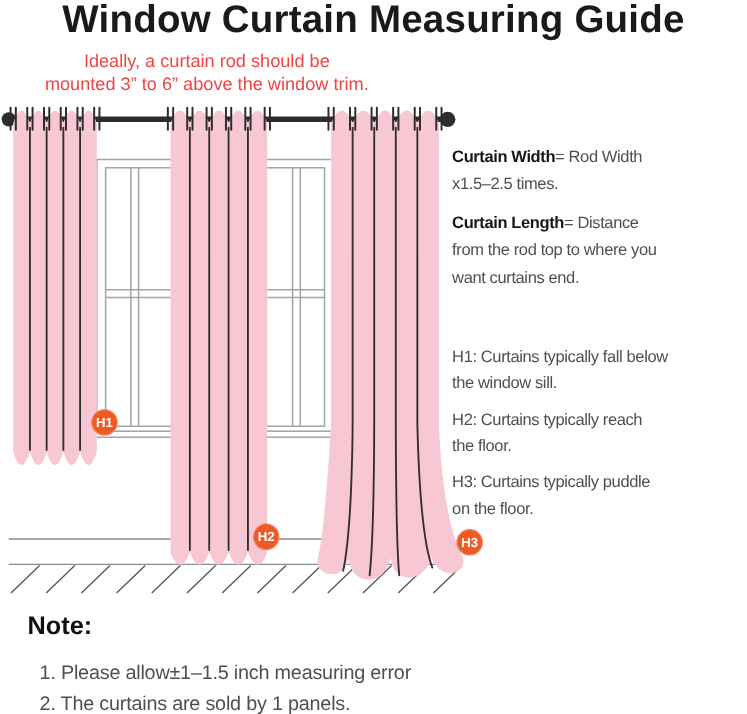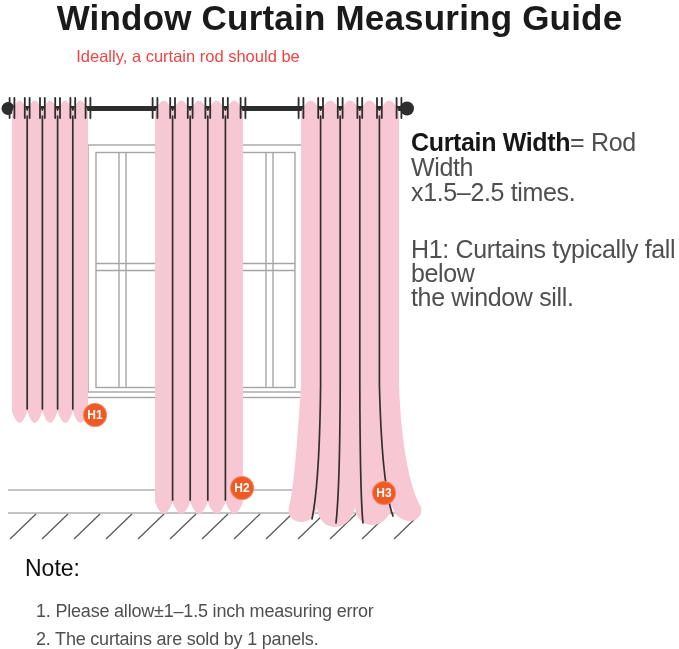--- a/index.html
+++ b/index.html
@@ -25,30 +25,30 @@
   .badge{
     position:absolute;width:24px;height:24px;border-radius:50%;
     background:var(--badge-orange,#EF5A24);
     color:#fff;font-size:12px;font-weight:bold;
     display:flex;align-items:center;justify-content:center;
     box-shadow:inset 0 0 0 1px rgba(255,255,255,.25);
   }
 
   .right-col{
     position:absolute;left:411px;top:130px;width:266px;
-    font-size:25px;line-height:25px;color:#4f4f4f;letter-spacing:-0.35px;
+    font-size:15px;line-height:25px;color:#4f4f4f;letter-spacing:-0.35px;
   }
   .right-col p{margin:0 0 10px 0;white-space:pre-line;}
   .right-col .term{font-weight:bold;color:#161616;}
-  .h-notes{margin-top:32px;}
+  .h-notes{margin-top:48px;}
   .h-notes p{margin:0 0 9px 0;line-height:24px;}
 
   .note-heading{
     position:absolute;left:25px;top:555px;margin:0;
-    font-size:23px;font-weight:normal;color:#0f0f0f;
+    font-size:23px;font-weight:bold;color:#0f0f0f;
   }
   .note-list{
     position:absolute;left:36px;top:597px;width:430px;
     font-size:18px;line-height:28px;color:#4f4f4f;letter-spacing:-0.2px;
   }
   .note-list div{margin:0;}
 
   svg .win-line{stroke:var(--window-frame,#A5A5A5);stroke-width:1.4;fill:none;}
   svg .win-fill{fill:#ffffff;stroke:var(--window-frame,#A5A5A5);stroke-width:1.4;}
   svg .floor{stroke:var(--floor-line,#8a8a8a);stroke-width:1.2;}
@@ -61,20 +61,21 @@
 </style>
 </head>
 <body>
 
 <div class="canvas">
 
   <h1 class="title">Window Curtain Measuring Guide</h1>
 
   <div class="subtitle">
     <div>Ideally, a curtain rod should be</div>
+    <div>mounted 3” to 6” above the window trim.</div>
   </div>
 
   <svg class="illustration" width="440" height="465" viewBox="0 0 440 465" aria-hidden="true">
 
     <g>
       <rect class="win-fill" x="88" y="50" width="215" height="249"></rect>
       <rect class="win-line" x="96" y="57.5" width="199" height="235"></rect>
       <line class="win-line" x1="119" y1="57.5" x2="119" y2="292.5"></line>
       <line class="win-line" x1="126" y1="57.5" x2="126" y2="292.5"></line>
       <line class="win-line" x1="266" y1="57.5" x2="266" y2="292.5"></line>
@@ -122,36 +123,43 @@
       <path class="tick" d="M 152.6,3 L 152.6,23 M 157.4,3 L 157.4,23 M 170.2,3 L 170.2,23 M 175,3 L 175,23 M 187.8,3 L 187.8,23 M 192.6,3 L 192.6,23 M 205.4,3 L 205.4,23 M 210.2,3 L 210.2,23 M 223,3 L 223,23 M 227.8,3 L 227.8,23 M 240.6,3 L 240.6,23 M 245.4,3 L 245.4,23"></path>
     </g>
 
     <g>
       <path class="curtain" d="M 301,17 Q 310.8,-6 320.6,17 Q 330.4,-6 340.2,17 Q 350,-6 359.8,17 Q 369.6,-6 379.4,17 Q 389.2,-6 399,17 L 399,290 C 401,345 409,392 421,412 C 423,420 417,427 408,426 C 400,425 394,419 392,411 C 390,421 383,430 372,430 C 361,430 356,421 355,412 C 353,423 346,432 335,432 C 324,432 318,423 317,413 C 315,422 308,428 300,427 C 292,426 287,420 289,412 C 293,400 297,350 299,320 L 301,290 Z"></path>
       <path class="fold" d="M 320.6,21 L 320.6,290 C 320,350 317,400 312,424 M 340.2,21 L 340.2,290 C 340,360 338,410 336,428 M 359.8,21 L 359.8,290 C 360,360 361,410 363,428 M 379.4,21 L 379.4,290 C 381,355 385,400 393,421"></path>
       <path class="tick" d="M 298.6,3 L 298.6,23 M 303.4,3 L 303.4,23 M 318.2,3 L 318.2,23 M 323,3 L 323,23 M 337.8,3 L 337.8,23 M 342.6,3 L 342.6,23 M 357.4,3 L 357.4,23 M 362.2,3 L 362.2,23 M 377,3 L 377,23 M 381.8,3 L 381.8,23 M 396.6,3 L 396.6,23 M 401.4,3 L 401.4,23"></path>
     </g>
   </svg>
 
-  <div class="badge" style="left:83px;top:403px;">
+  <div class="badge" style="left:83px;top:372px;">
       <span>H1</span>
     </div>
   <div class="badge" style="left:230px;top:476px;">
       <span>H2</span>
     </div>
-  <div class="badge" style="left:372px;top:481px;">
+  <div class="badge" style="left:415px;top:481px;">
       <span>H3</span>
     </div>
 
   <div class="right-col">
     <p><span class="term">Curtain Width</span><span>= Rod Width
 x1.5–2.5 times.</span></p>
+    <p><span class="term">Curtain Length</span><span>= Distance
+from the rod top to where you
+want curtains end.</span></p>
     <div class="h-notes">
       <p>H1: Curtains typically fall below
 the window sill.</p>
+      <p>H2: Curtains typically reach
+the floor.</p>
+      <p>H3: Curtains typically puddle
+on the floor.</p>
     </div>
   </div>
 
   <h2 class="note-heading">Note:</h2>
   <div class="note-list">
     <div>1. Please allow±1–1.5 inch measuring error</div>
     <div>2. The curtains are sold by 1 panels.</div>
   </div>
 
 </div>

